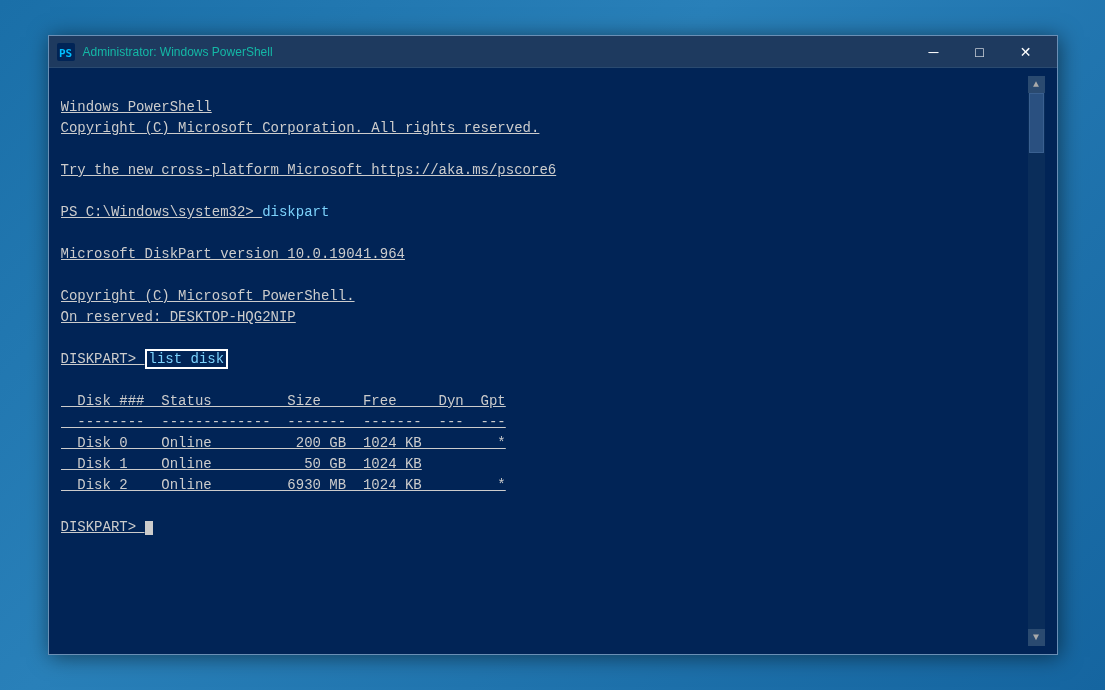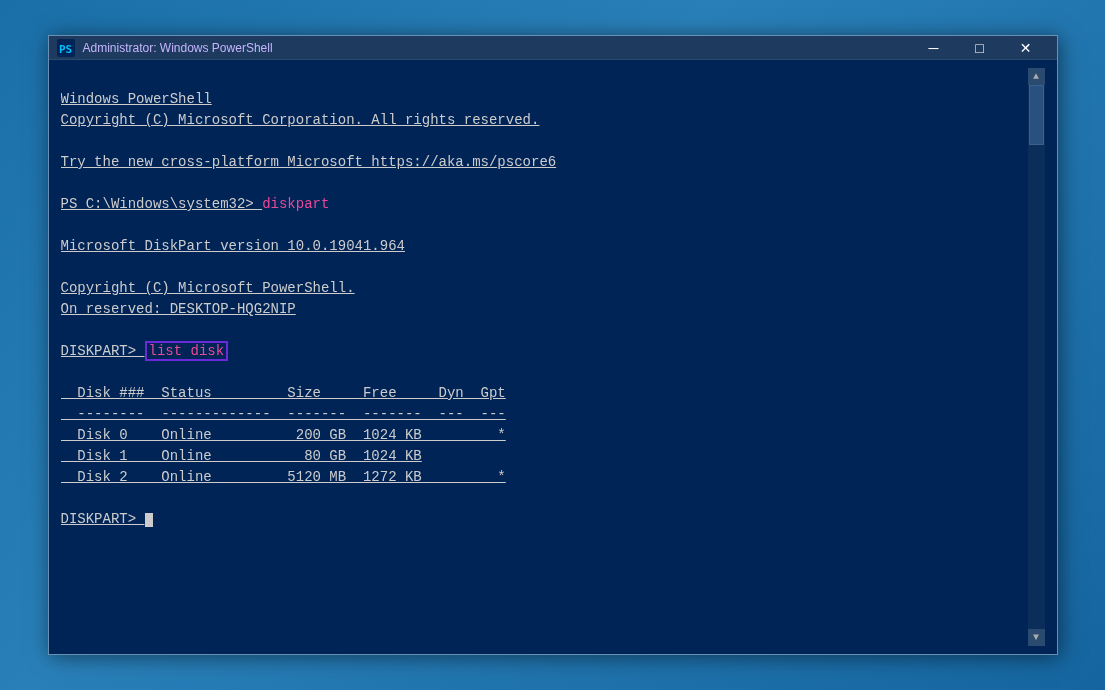--- a/index.html
+++ b/index.html
@@ -17,39 +17,39 @@
     .window {
       width: 1010px;
       height: 620px;
       display: flex;
       flex-direction: column;
       border: 1px solid #6a8fb5;
       box-shadow: 2px 2px 20px rgba(0,0,0,0.5);
     }
 
     .titlebar {
-      height: 24px;
+      height: 32px;
       background: #1e3a5f;
       display: flex;
       align-items: center;
       padding: 0 8px;
       flex-shrink: 0;
       border-bottom: 1px solid #2a4a70;
     }
 
     .titlebar-icon {
       width: 18px;
       height: 18px;
       margin-right: 8px;
       flex-shrink: 0;
     }
 
     .titlebar-title {
       flex: 1;
-      color: #c4b5fd;
+      color: #14b8a6;
       font-size: 12px;
       font-family: 'Segoe UI', Arial, sans-serif;
     }
 
     .titlebar-controls {
       display: flex;
       gap: 0;
     }
 
     .titlebar-btn {
@@ -116,25 +116,25 @@
       position: absolute;
       top: 0;
       left: 1px;
       right: 1px;
       height: 60px;
       background: #2a5080;
       border: 1px solid #3a6090;
     }
 
     .text-normal { color: #cccccc; text-decoration: underline; }
-    .text-yellow { color: #ec4899; }
+    .text-yellow { color: #7dd3fc; }
 
     .cmd-highlight {
       background: transparent;
-      border: 2px solid #6d28d9;
+      border: 2px solid #ffffff;
       padding: 0 2px;
     }
 
     .cursor {
       display: inline-block;
       width: 8px;
       height: 14px;
       background: #cccccc;
       vertical-align: text-bottom;
     }
@@ -169,22 +169,22 @@
 <span class="text-normal">Microsoft DiskPart version 10.0.19041.964</span>
 
 <span class="text-normal">Copyright (C) Microsoft PowerShell.</span>
 <span class="text-normal">On reserved: DESKTOP-HQG2NIP</span>
 
 <span class="text-normal">DISKPART&gt; </span><span class="cmd-highlight"><span class="text-yellow">list disk</span></span>
 
 <span class="text-normal">  Disk ###  Status         Size     Free     Dyn  Gpt</span>
 <span class="text-normal">  --------  -------------  -------  -------  ---  ---</span>
 <span class="text-normal">  Disk 0    Online          200 GB  1024 KB         *</span>
-<span class="text-normal">  Disk 1    Online           80 GB  1024 KB</span>
-<span class="text-normal">  Disk 2    Online         5120 MB  1272 KB         *</span>
+<span class="text-normal">  Disk 1    Online           50 GB  1024 KB</span>
+<span class="text-normal">  Disk 2    Online         6930 MB  1024 KB         *</span>
 
 <span class="text-normal">DISKPART&gt; </span><span class="cursor"></span>
     </div>
 
     <div class="scrollbar">
       <div class="scrollbar-arrow">▲</div>
       <div class="scrollbar-track">
         <div class="scrollbar-thumb"></div>
       </div>
       <div class="scrollbar-arrow">▼</div>

